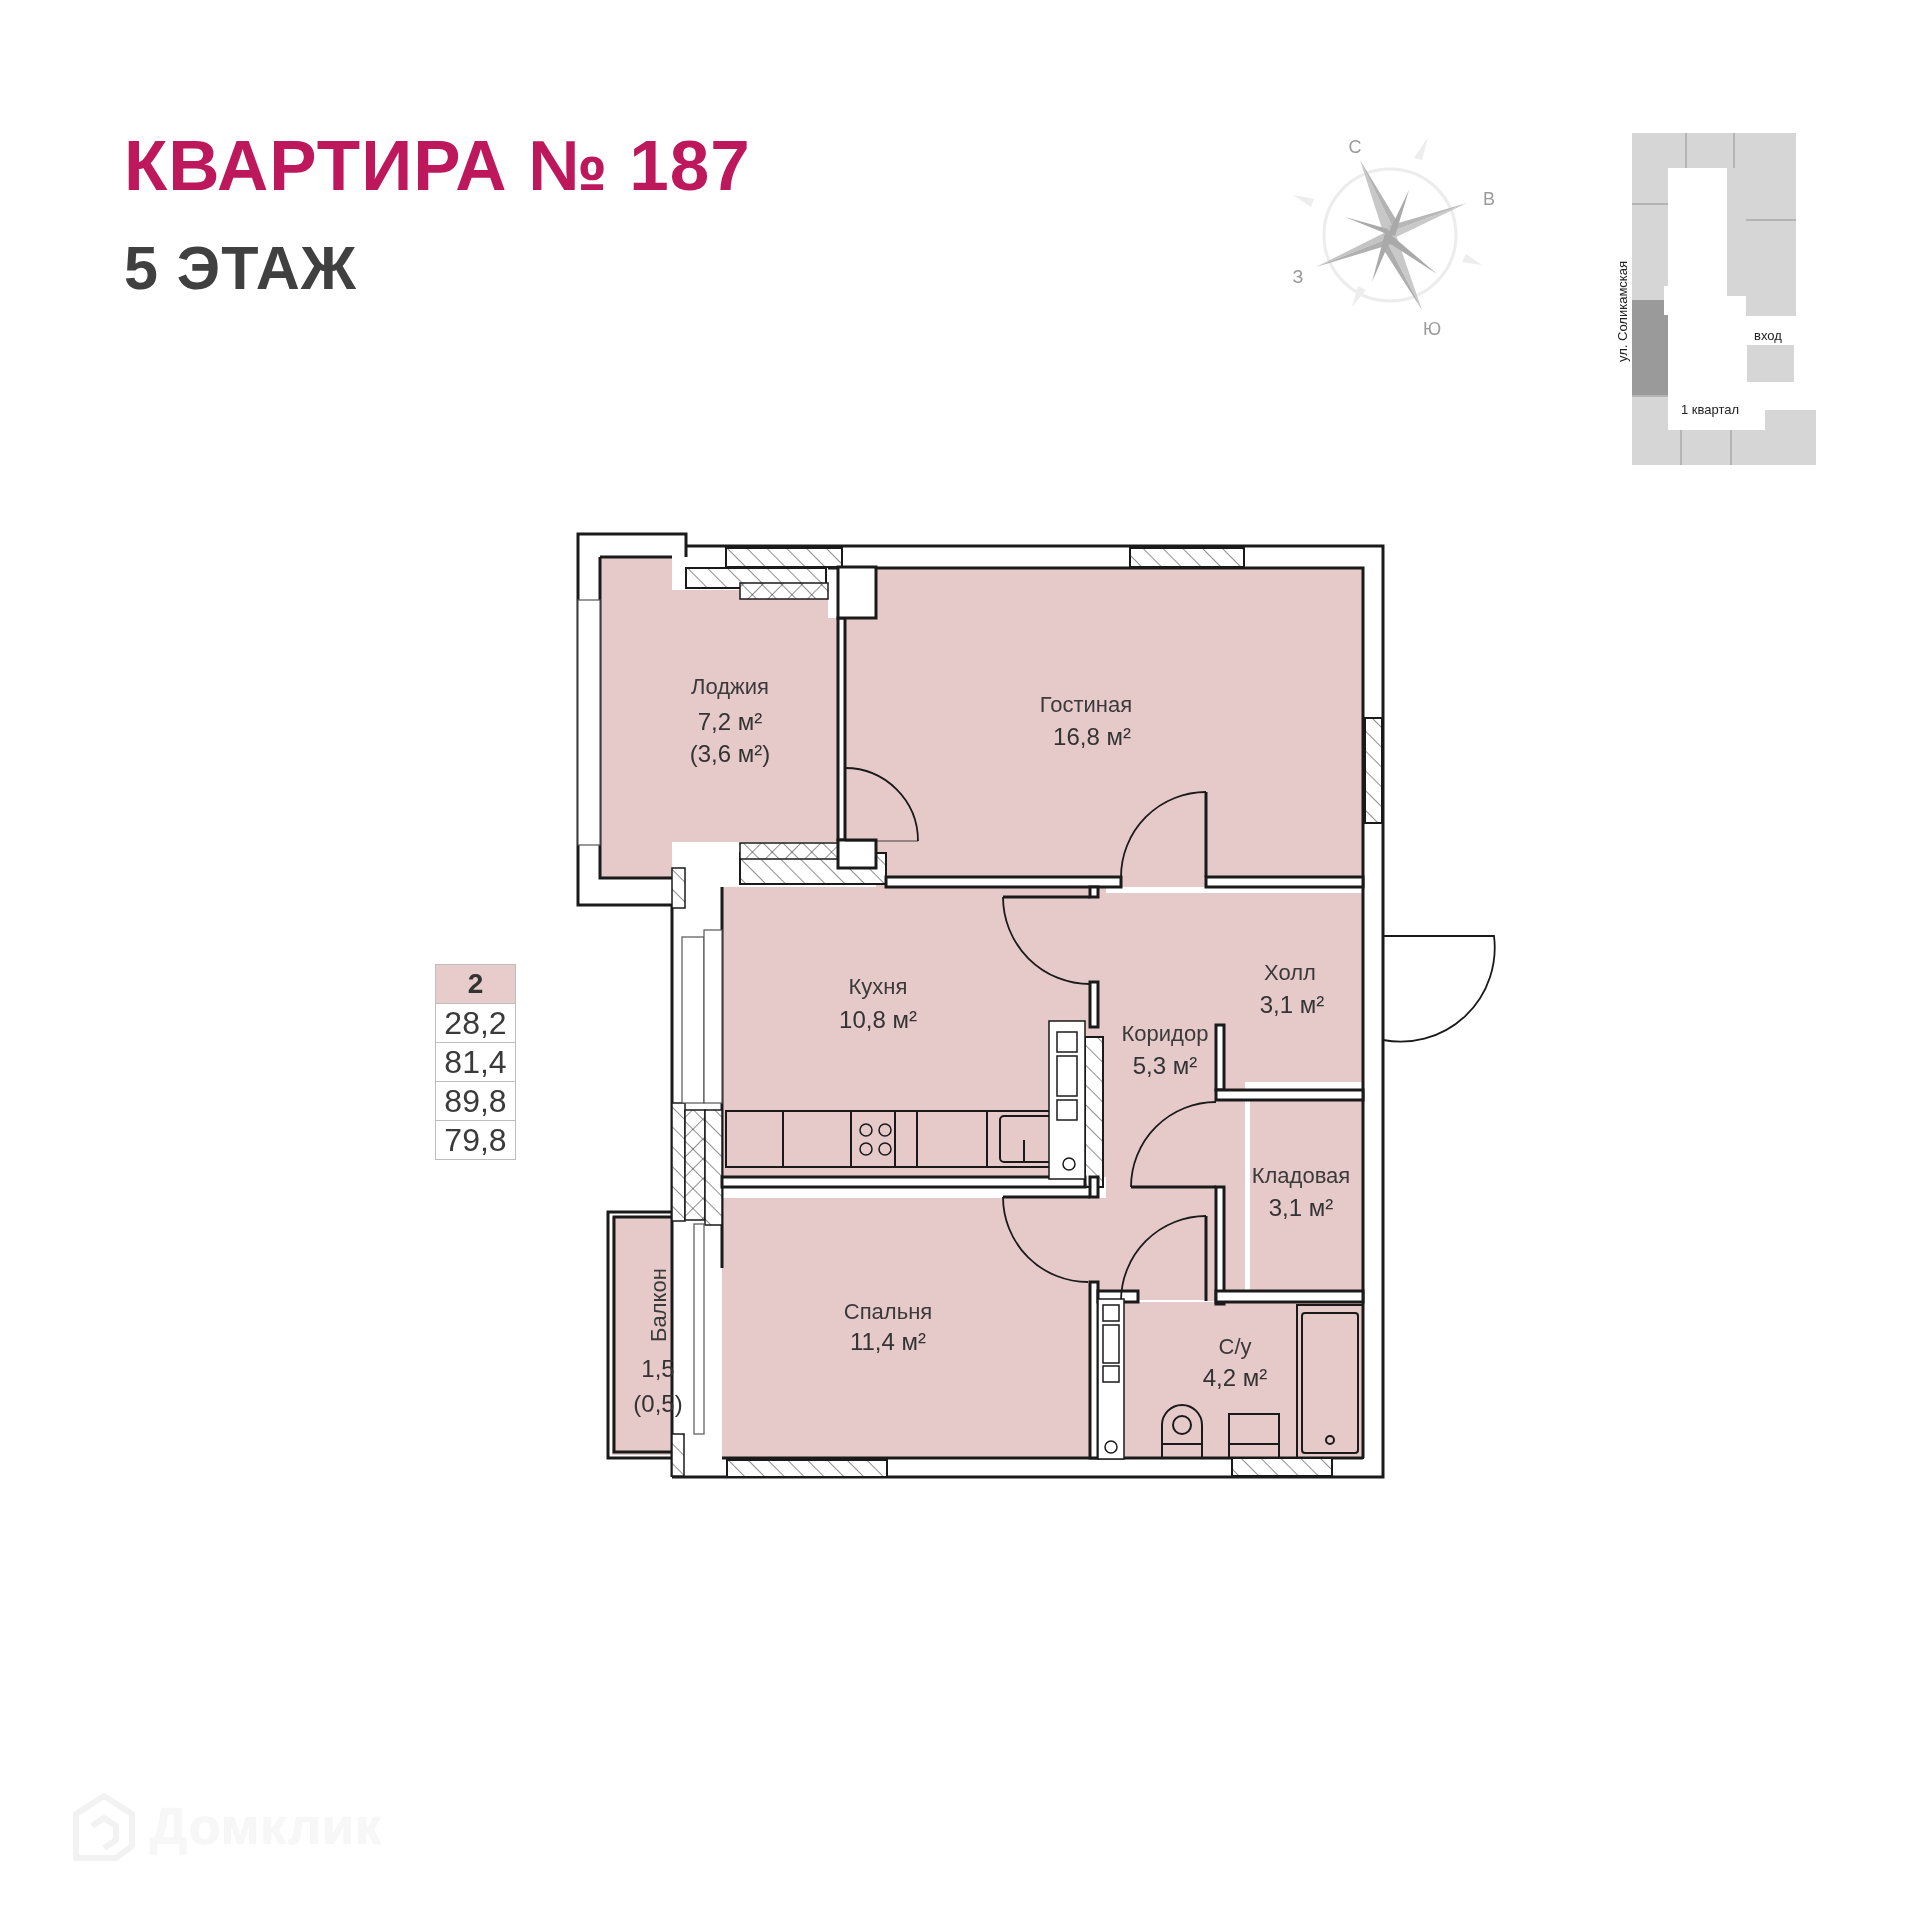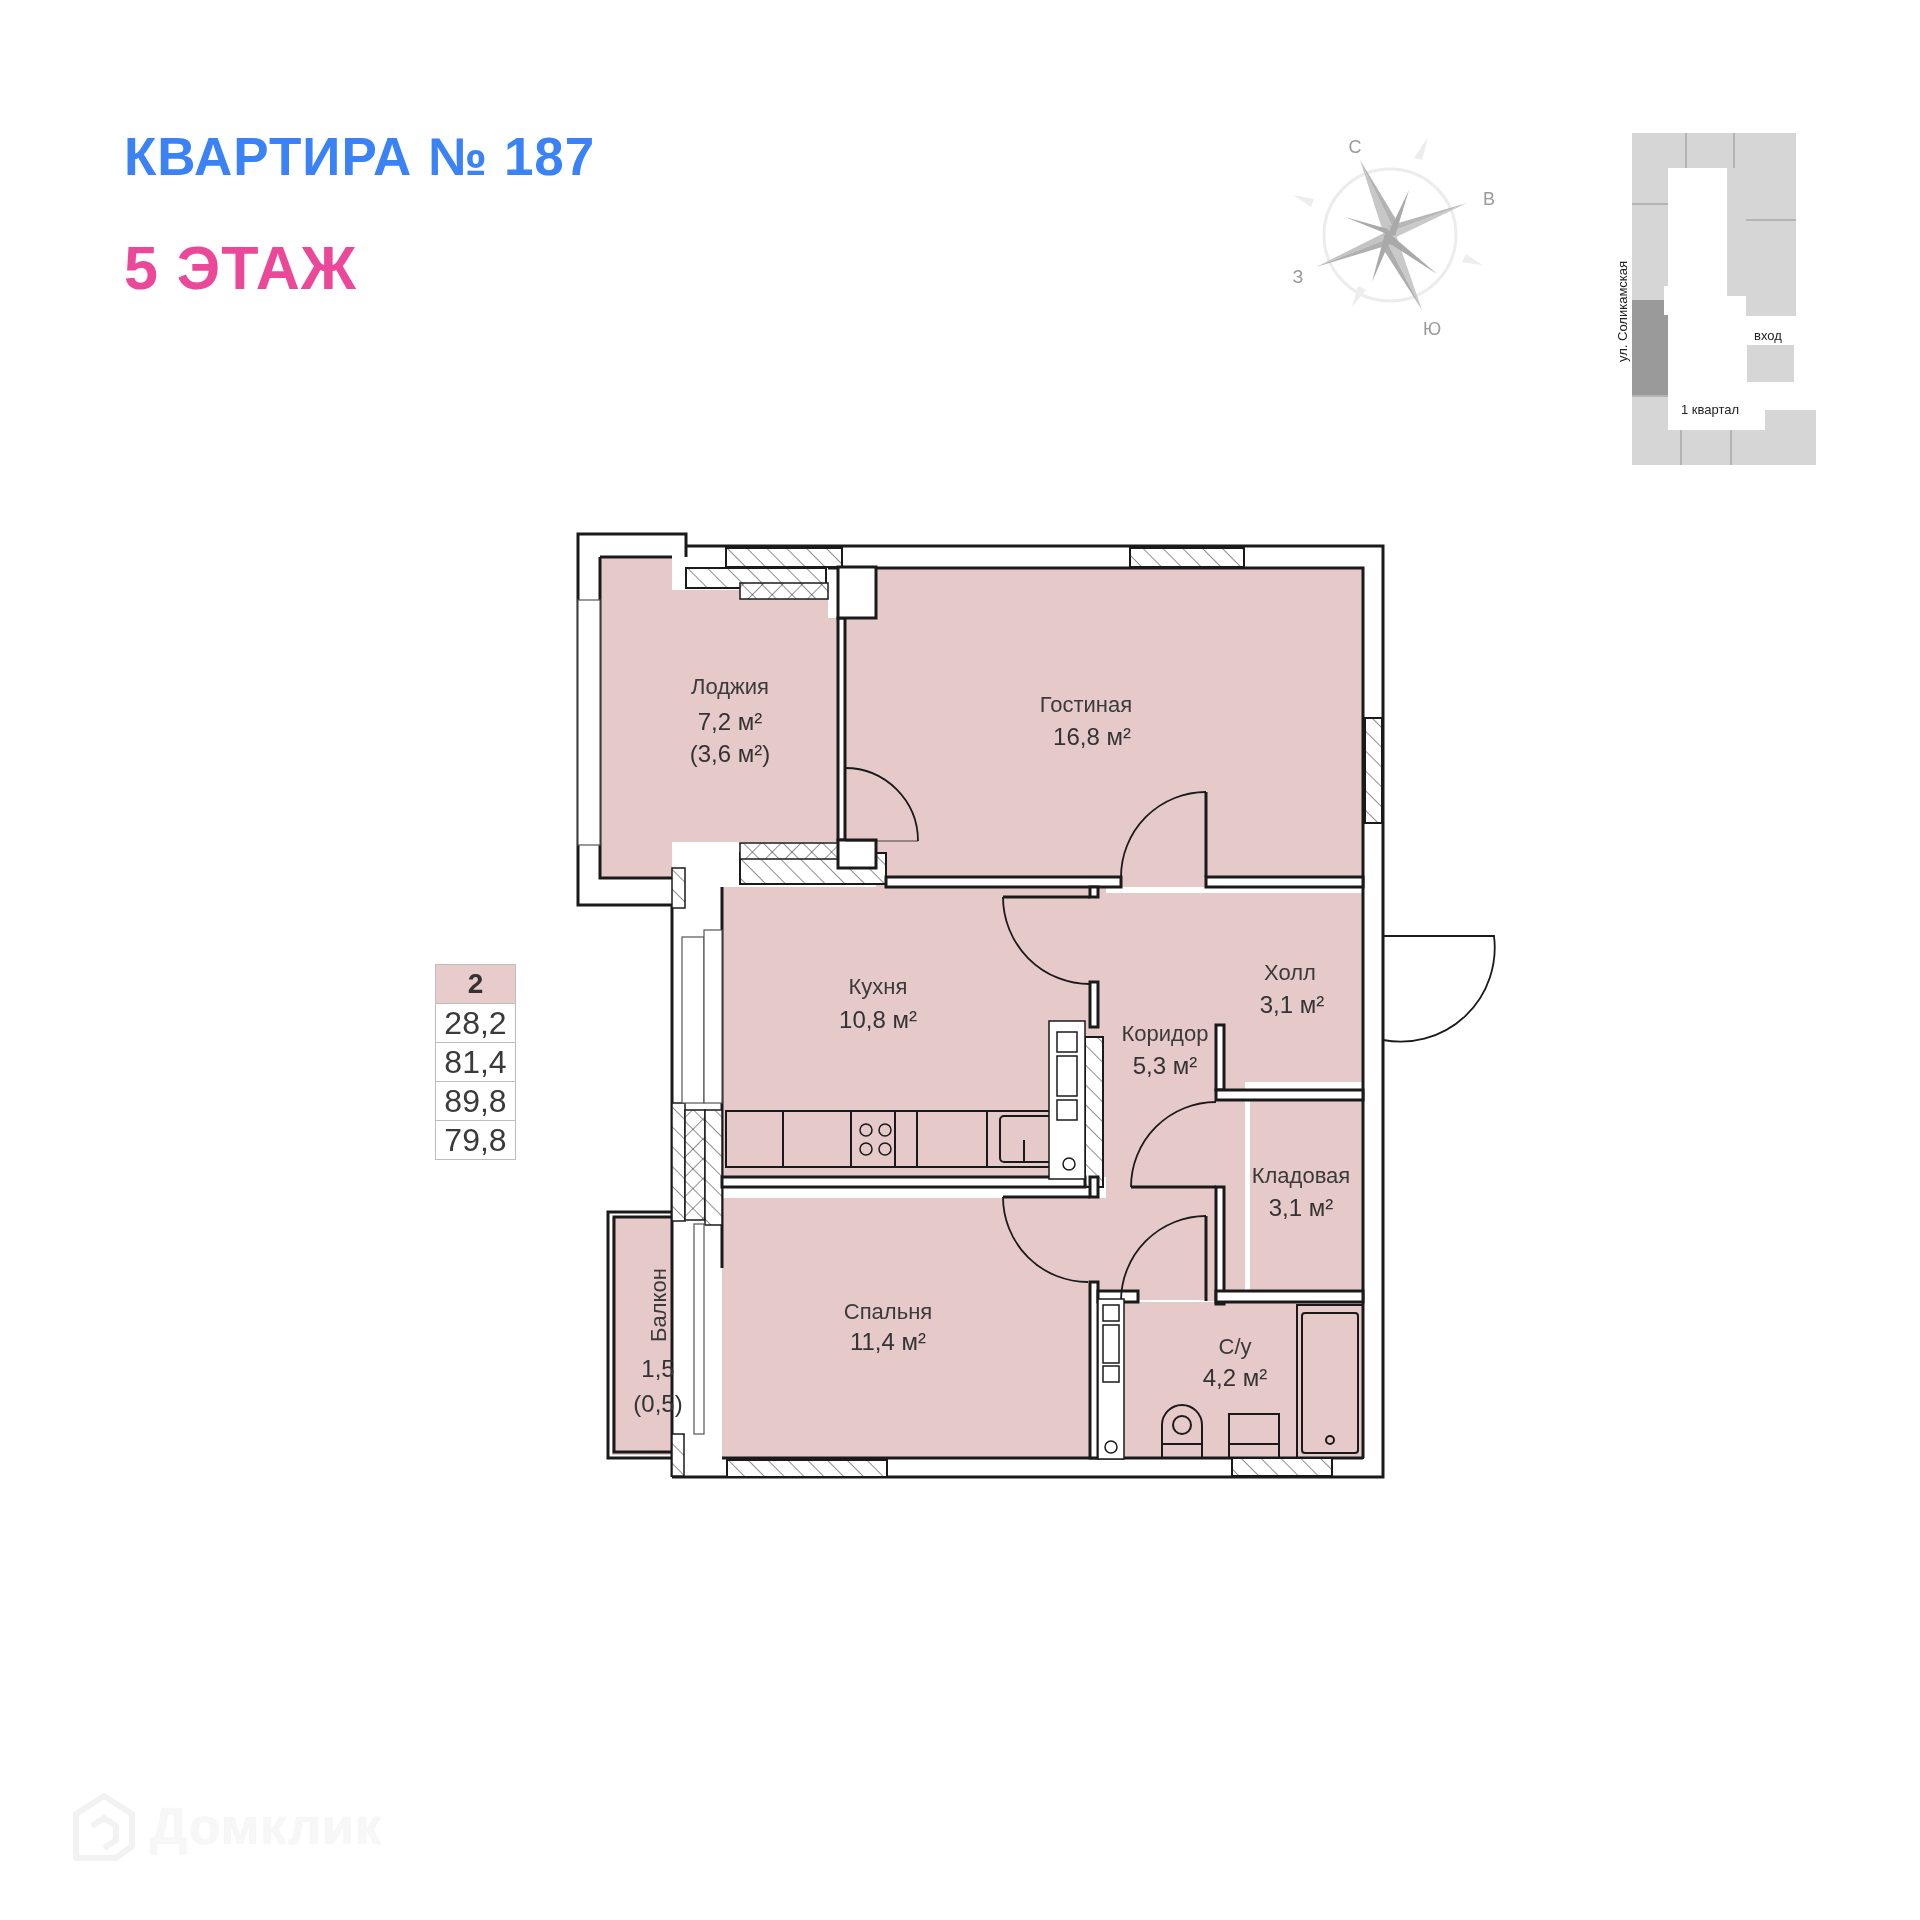--- a/index.html
+++ b/index.html
@@ -1,21 +1,21 @@
 <!DOCTYPE html>
 <html><head>
 <meta charset="utf-8">
 <style>
   html, body { margin:0; padding:0; background:#ffffff; }
   body { width:1920px; height:1920px; position:relative; overflow:hidden;
          font-family:"Liberation Sans", "DejaVu Sans", sans-serif; color:#3a3a3a; }
-  .title { position:absolute; left:124px; top:130px; font-size:53px; font-weight:bold;
-           color:#3b82f6; letter-spacing:1px; line-height:1; white-space:nowrap; }
+  .title { position:absolute; left:124px; top:130px; font-size:71px; font-weight:bold;
+           color:#be185d; letter-spacing:1px; line-height:1; white-space:nowrap; }
   .subtitle { position:absolute; left:124px; top:238px; font-size:61px; font-weight:bold;
-              color:#ec4899; letter-spacing:1px; line-height:1; white-space:nowrap; }
+              color:#404040; letter-spacing:1px; line-height:1; white-space:nowrap; }
   svg { position:absolute; left:0; top:0; }
   .room-label { font-family:"Liberation Sans", "DejaVu Sans", sans-serif; fill:#3a3a3a; font-size:22px; text-anchor:middle; }
   .room-area { font-family:"Liberation Sans", "DejaVu Sans", sans-serif; fill:#333333; font-size:24px; text-anchor:middle; }
   .map-text { font-family:"Liberation Sans", "DejaVu Sans", sans-serif; fill:#222; font-size:13px; }
   .compass-text { font-family:"Liberation Sans", "DejaVu Sans", sans-serif; fill:#9a9a9a; font-size:18px; text-anchor:middle; }
   .legend { position:absolute; left:435px; top:964px; width:79px; border:1px solid #bdbdbd; background:#fff; }
   .legend .cell { height:38px; border-top:1px solid #bdbdbd; display:flex; align-items:center; justify-content:center;
                   font-size:32px; color:#3a3a3a; }
   .legend .cell.head { border-top:none; background:#e8cbcb; font-weight:bold; font-size:28px; color:#333; }
   .watermark { position:absolute; left:68px; top:1790px; display:flex; align-items:center; gap:10px; }

